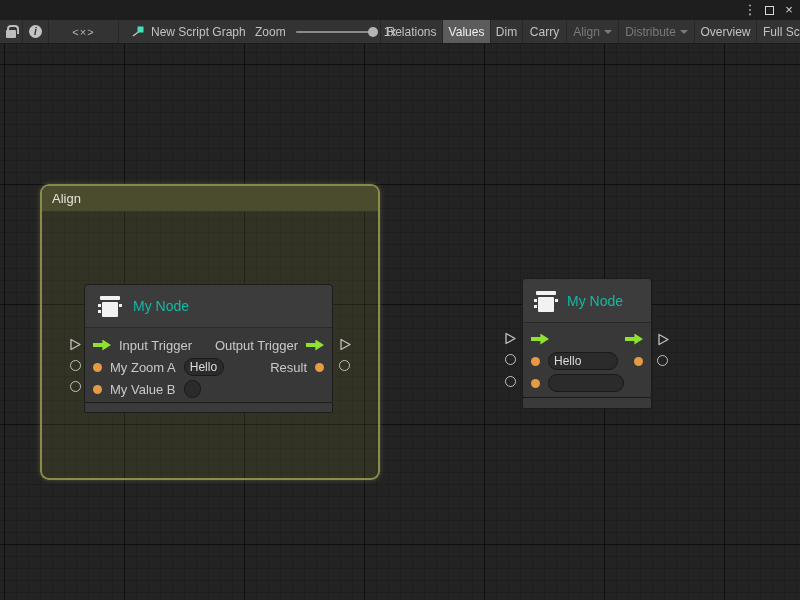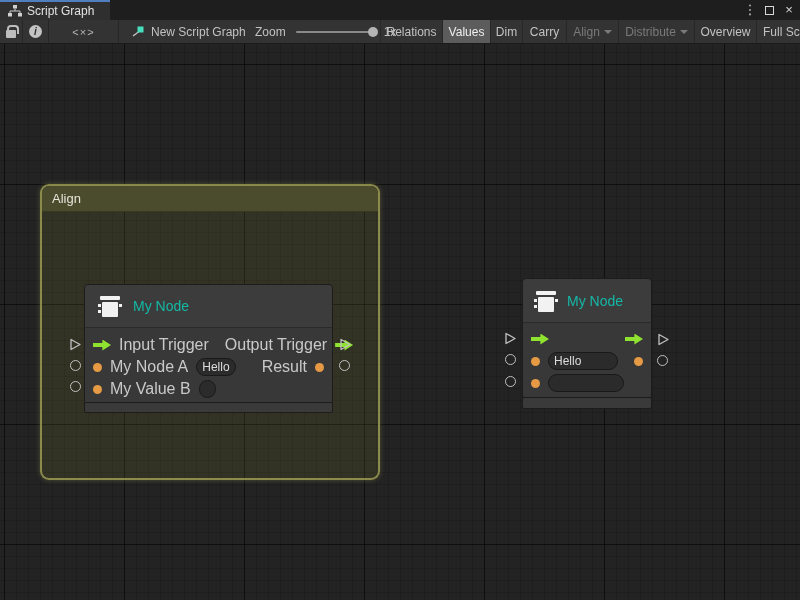--- a/index.html
+++ b/index.html
@@ -61,21 +61,21 @@
   .group-title { font-size:13px; color:#e4e4da; }
   .group.after .group-title { color:#e8dde8; }
 
   
   .node { position:absolute; background:#383838; border:1px solid #1c1c1c; border-radius:4px; }
   .node-header { height:43px; background:#3c3c3c; border-bottom:1px solid #2a2a2a;
     border-radius:4px 4px 0 0; display:flex; align-items:center; gap:10px; padding:0 12px; }
   .node-title { font-size:14px; color:#14b8a6; }
   .node-body { padding:6px 0 4px 0; }
   .port-row { height:22px; display:flex; align-items:center; padding:0 8px; gap:8px; }
-  .port-label { font-size:16px; color:#c9c9c9; white-space:nowrap; }
+  .port-label { font-size:13px; color:#c9c9c9; white-space:nowrap; }
   .spacer { flex:1; }
   .flow-arrow { width:18px; height:11px; background:#8fe22f; flex:0 0 auto;
     clip-path:polygon(0 32%,52% 32%,52% 0,100% 50%,52% 100%,52% 68%,0 68%); }
   .value-dot { width:9px; height:9px; border-radius:50%; background:#e69a44; flex:0 0 auto; }
   .field { height:18px; background:#2b2b2b; border:1px solid #191919; border-radius:9px;
     font-size:12px; color:#dcdcdc; display:flex; align-items:center; padding:0 5px; overflow:hidden; }
   .footer { position:absolute; background:#3a3a3a; border:1px solid #1c1c1c; border-radius:2px; }
 
   
   .node-icon { position:relative; width:26px; height:26px; flex:0 0 auto; }
@@ -87,29 +87,20 @@
   .out-circ { position:absolute; width:11px; height:11px; border:1.5px solid #c0c0c0;
     border-radius:50%; background:transparent; }
   .out-tri { position:absolute; }
 </style>
 </head>
 <body>
 
 <div id="stage">
 
   <div class="tabstrip">
-    <div class="tab">
-      <svg width="14" height="12" viewBox="0 0 14 12">
-        <rect x="5" y="0" width="4" height="3.5" fill="#cfcfcf"></rect>
-        <rect x="0" y="8" width="4" height="3.5" fill="#cfcfcf"></rect>
-        <rect x="10" y="8" width="4" height="3.5" fill="#cfcfcf"></rect>
-        <path d="M7 3.5 V6 M2 8 V6 H12 V8" stroke="#cfcfcf" stroke-width="1" fill="none"></path>
-      </svg>
-      <span class="tab-label">Script Graph</span>
-    </div>
     <div class="winctl">
       <span class="wc">⋮</span>
       <span class="wc wc-max"></span>
       <span class="wc">×</span>
     </div>
   </div>
 
   <div class="toolbar">
     <div class="tb-abs" style="left:0;">
       <div class="tb-icon-btn" style="width:23px;">
@@ -192,21 +183,21 @@
       <div class="node-body">
         <div class="port-row">
           <span class="flow-arrow"></span>
           <span class="port-label">Input Trigger</span>
           <span class="spacer"></span>
           <span class="port-label">Output Trigger</span>
           <span class="flow-arrow"></span>
         </div>
         <div class="port-row">
           <span class="value-dot"></span>
-          <span class="port-label">My Node A</span>
+          <span class="port-label">My Zoom A</span>
           <span class="field" style="width:40px;">Hello</span>
           <span class="spacer"></span>
           <span class="port-label">Result</span>
           <span class="value-dot"></span>
         </div>
         <div class="port-row">
           <span class="value-dot"></span>
           <span class="port-label">My Value B</span>
           <span class="field" style="width:17px;"></span>
         </div>

